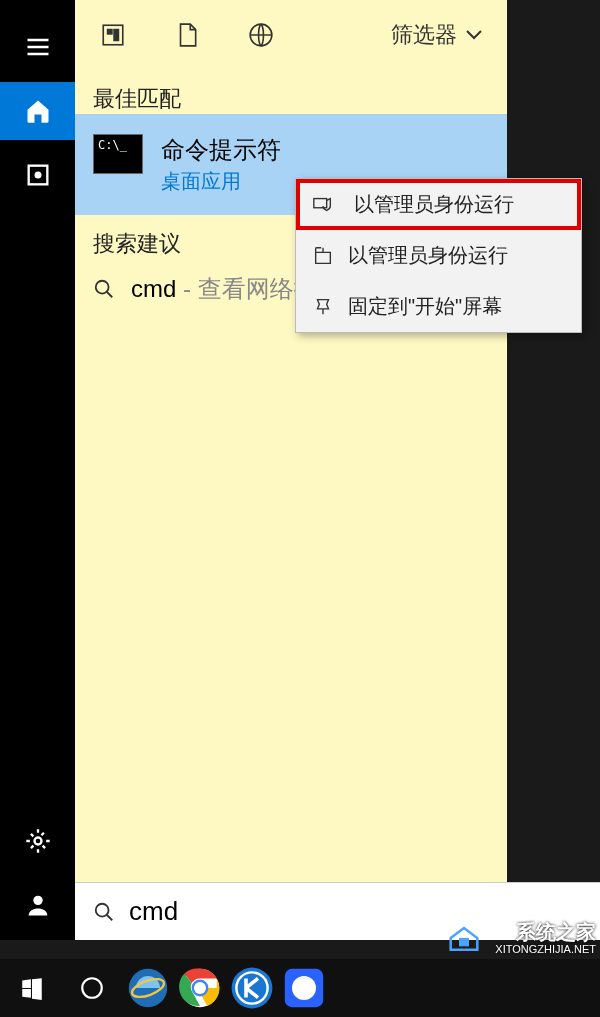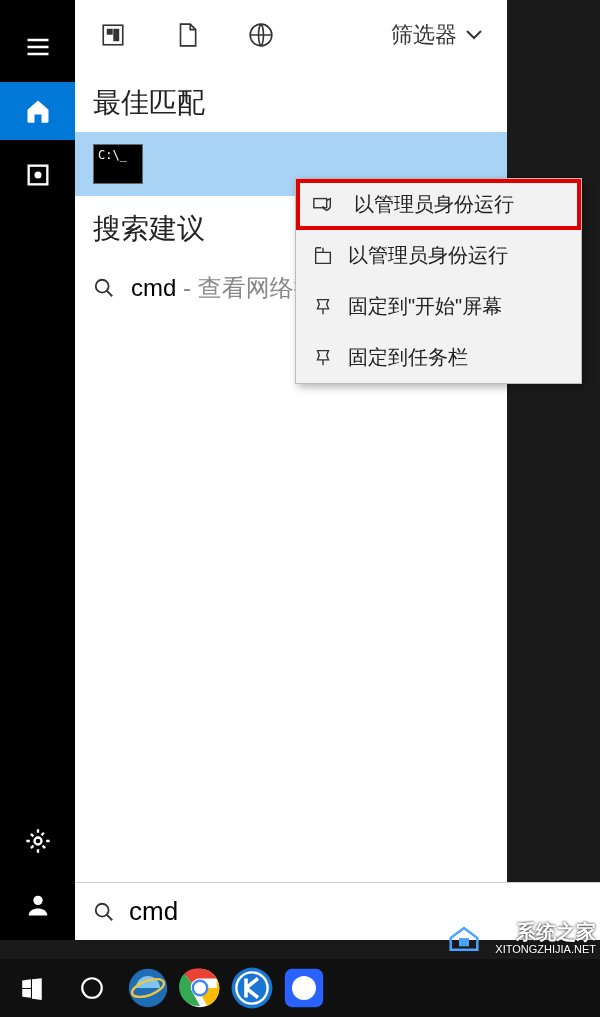--- a/index.html
+++ b/index.html
@@ -32,21 +32,21 @@
       margin-bottom: 6px;
     }
     .sidebar-item.active { background: #0078d7; }
     .sidebar-item svg { width: 28px; height: 28px; fill: #fff; }
     .sidebar-spacer { flex: 1; }
     .panel {
       position: absolute;
       left: 75px; top: 0;
       width: 432px;
       height: 940px;
-      background: #ffffff;
+      background: #fef9c3;
       display: flex;
       flex-direction: column;
     }
     .topbar {
       height: 70px;
       display: flex;
       align-items: center;
       padding: 0 16px;
       gap: 30px;
     }
@@ -56,29 +56,29 @@
       cursor: pointer;
     }
     .topbar-icon svg { width: 26px; height: 26px; fill: none; stroke: #333; stroke-width: 1.5; }
     .topbar-spacer { flex: 1; }
     .filter-btn {
       display: flex; align-items: center; gap: 8px;
       font-size: 22px; color: #333; cursor: pointer;
       padding-right: 8px;
     }
     .section-header {
-      padding: 14px 18px 10px;
-      font-size: 28px;
+      padding: 14px 18px 0;
+      font-size: 22px;
       color: #222;
       font-weight: 400;
     }
     .result-item {
       display: flex;
       align-items: flex-start;
-      padding: 12px 18px;
+      padding: 20px 18px;
       gap: 18px;
       cursor: pointer;
     }
     .result-item.selected { background: #a9d3f5; }
     .cmd-icon {
       width: 50px; height: 40px;
       background: #000;
       display: flex; align-items: flex-start; justify-content: flex-start;
       color: #fff; font-family: monospace; font-size: 12px;
       padding: 3px 4px;
@@ -241,20 +241,24 @@
       <svg width="18" height="12" viewBox="0 0 18 12">
           <path d="M2 2l7 7 7-7" stroke="#333" stroke-width="2" fill="none"></path>
         </svg>
     </div>
   </div>
 
   <div class="section-header">最佳匹配</div>
 
   <div class="result-item selected">
     <div class="cmd-icon">C:\_</div>
+    <div class="result-text">
+      <div class="title">命令提示符</div>
+      <div class="subtitle">桌面应用</div>
+    </div>
   </div>
 
   <div class="section-header">搜索建议</div>
 
   <div class="suggestion-item">
     <svg class="search-icon" viewBox="0 0 24 24">
         <circle cx="10" cy="10" r="7" stroke="#333" stroke-width="2" fill="none"></circle>
         <path d="M15 15l6 6" stroke="#333" stroke-width="2"></path>
       </svg>
     <span><span class="query">cmd</span><span class="hint"> - 查看网络搜</span></span>
@@ -273,26 +277,20 @@
     <svg viewBox="0 0 24 24">
         <path d="M10 3H5a1 1 0 00-1 1v4m0 0h16v12H4V8zm8-5v5"></path>
       </svg>
     <span>以管理员身份运行</span>
   </div>
   <div class="context-menu-item">
     <svg viewBox="0 0 24 24">
         <path d="M6 4h12l-2 5 2 5H6l2-5-2-5zm6 10v6"></path>
       </svg>
     <span>固定到"开始"屏幕</span>
-  </div>
-  <div class="context-menu-item">
-    <svg viewBox="0 0 24 24">
-        <path d="M6 4h12l-2 5 2 5H6l2-5-2-5zm6 10v6"></path>
-      </svg>
-    <span>固定到任务栏</span>
   </div>
 </div>
 
 <div class="searchbar">
   <svg viewBox="0 0 24 24">
       <circle cx="10" cy="10" r="7"></circle>
       <path d="M15 15l6 6"></path>
     </svg>
   <input type="text" value="cmd" style="">
 </div>

